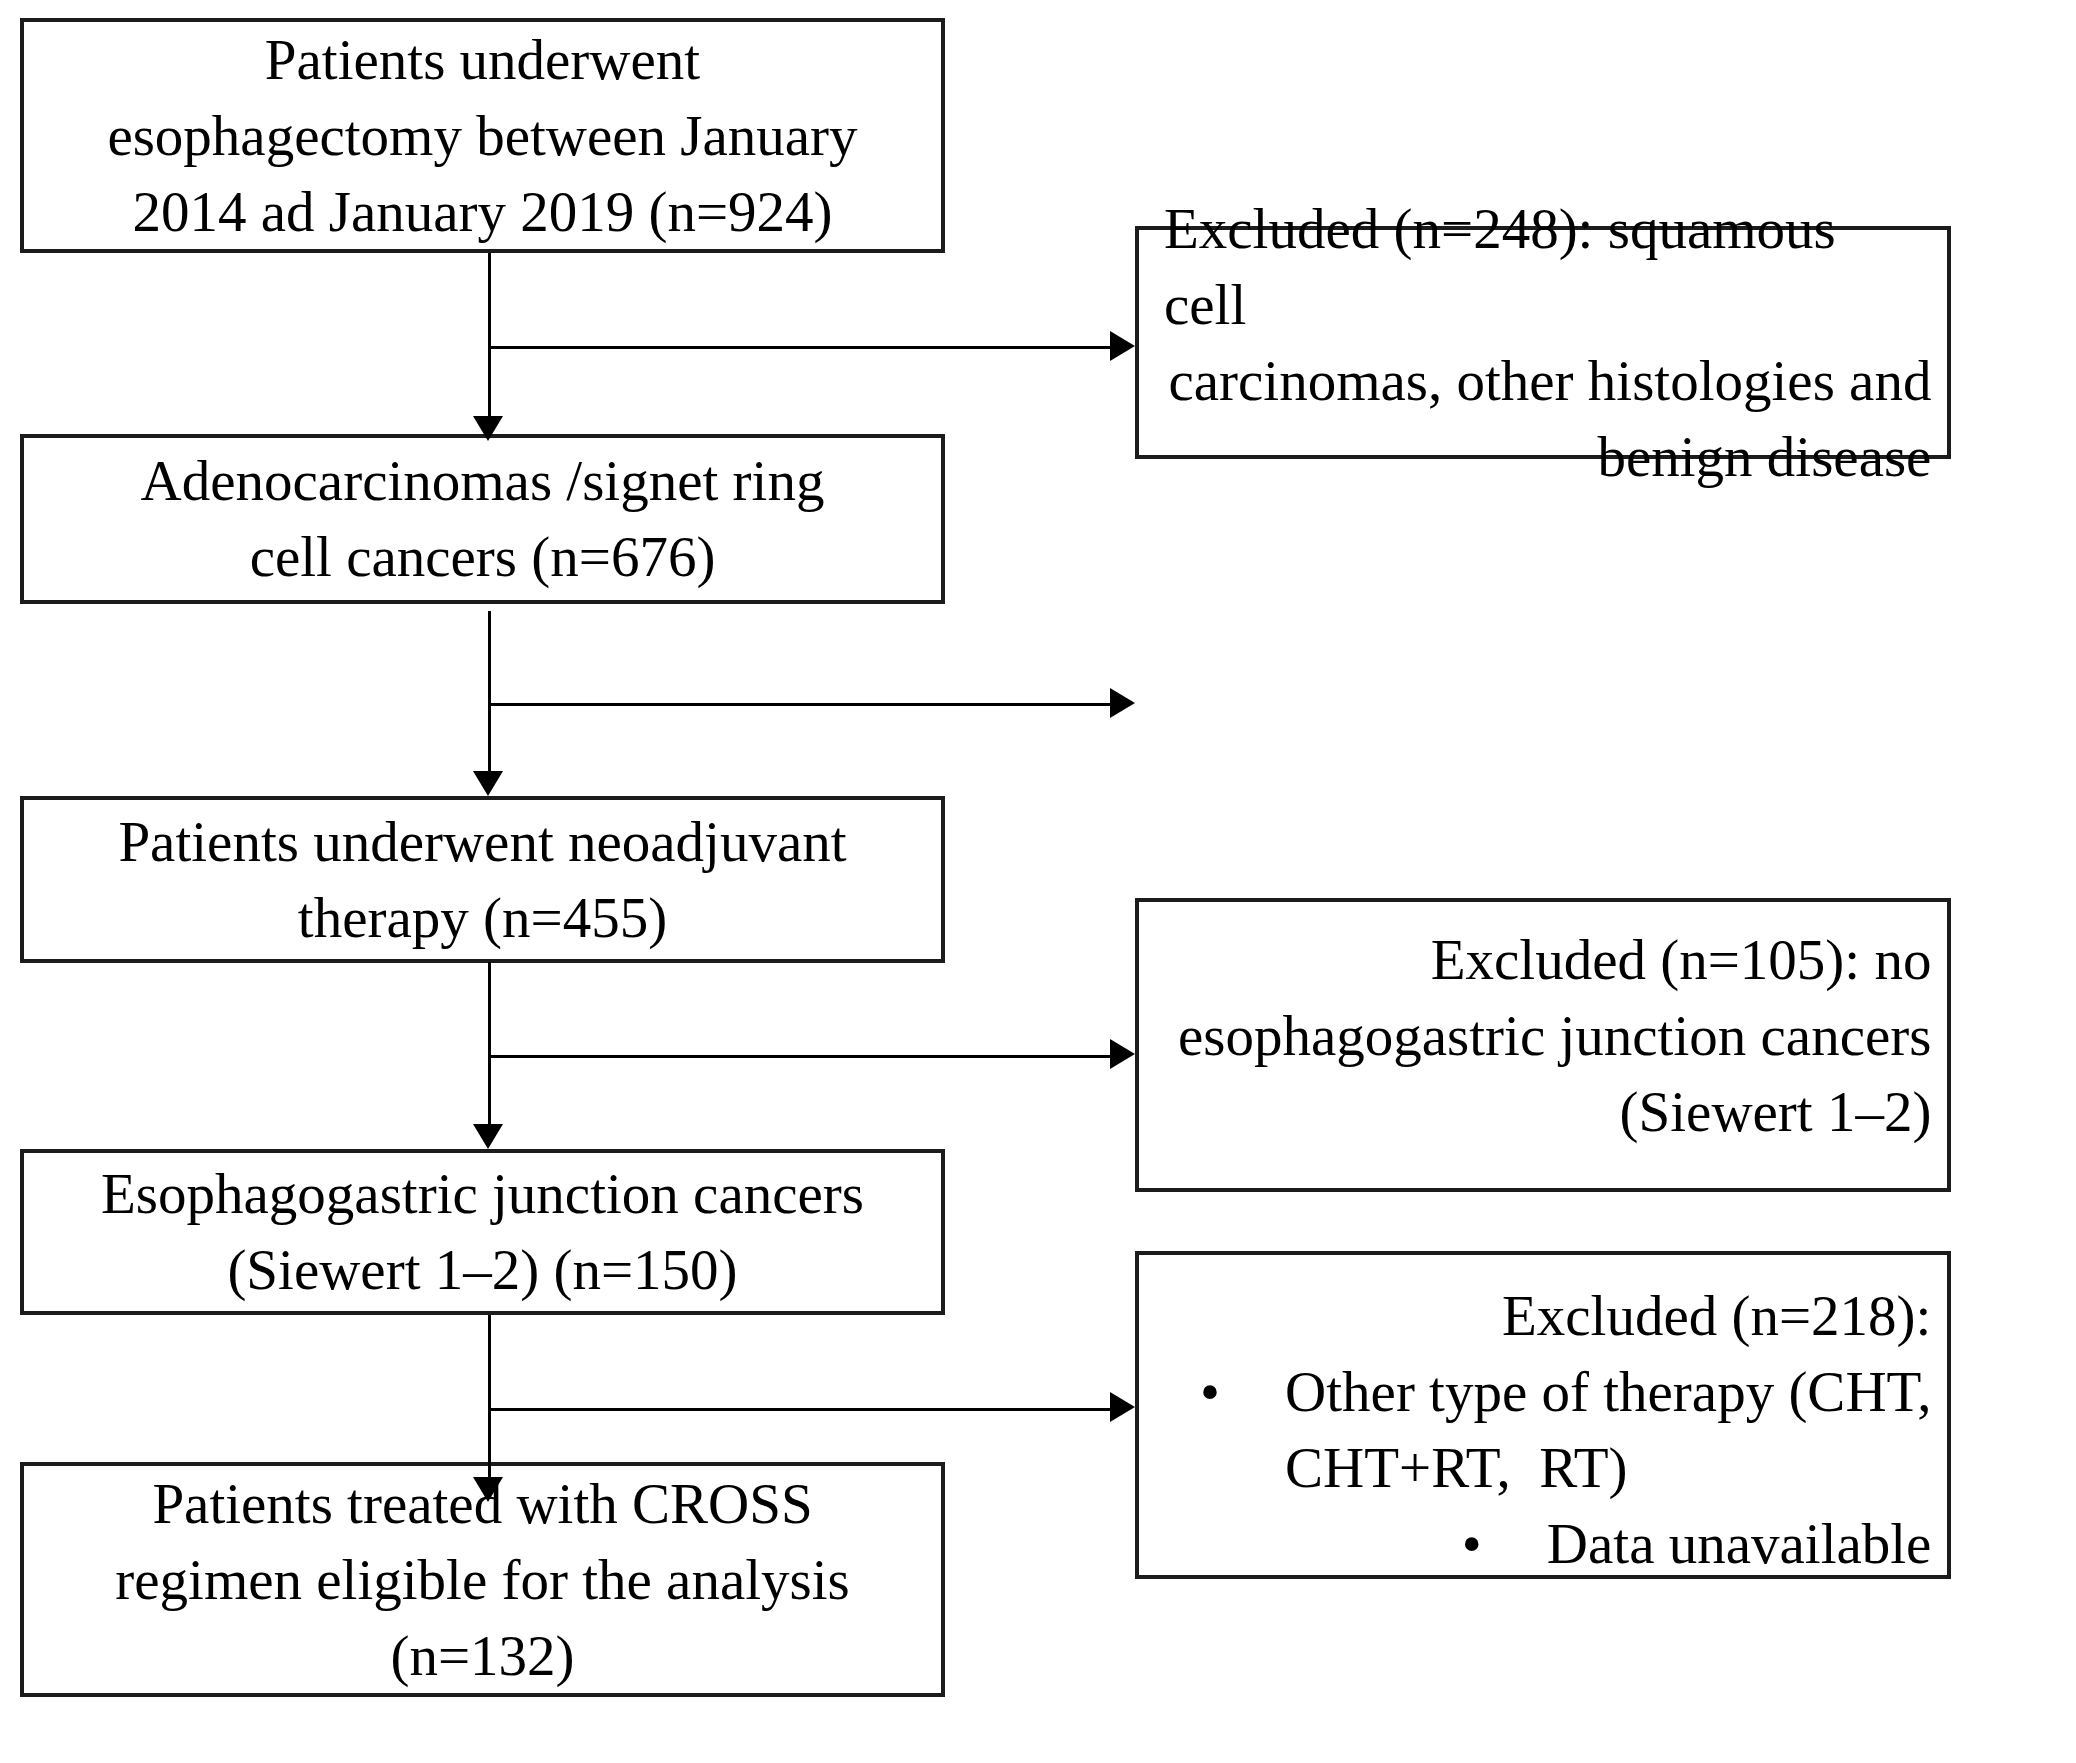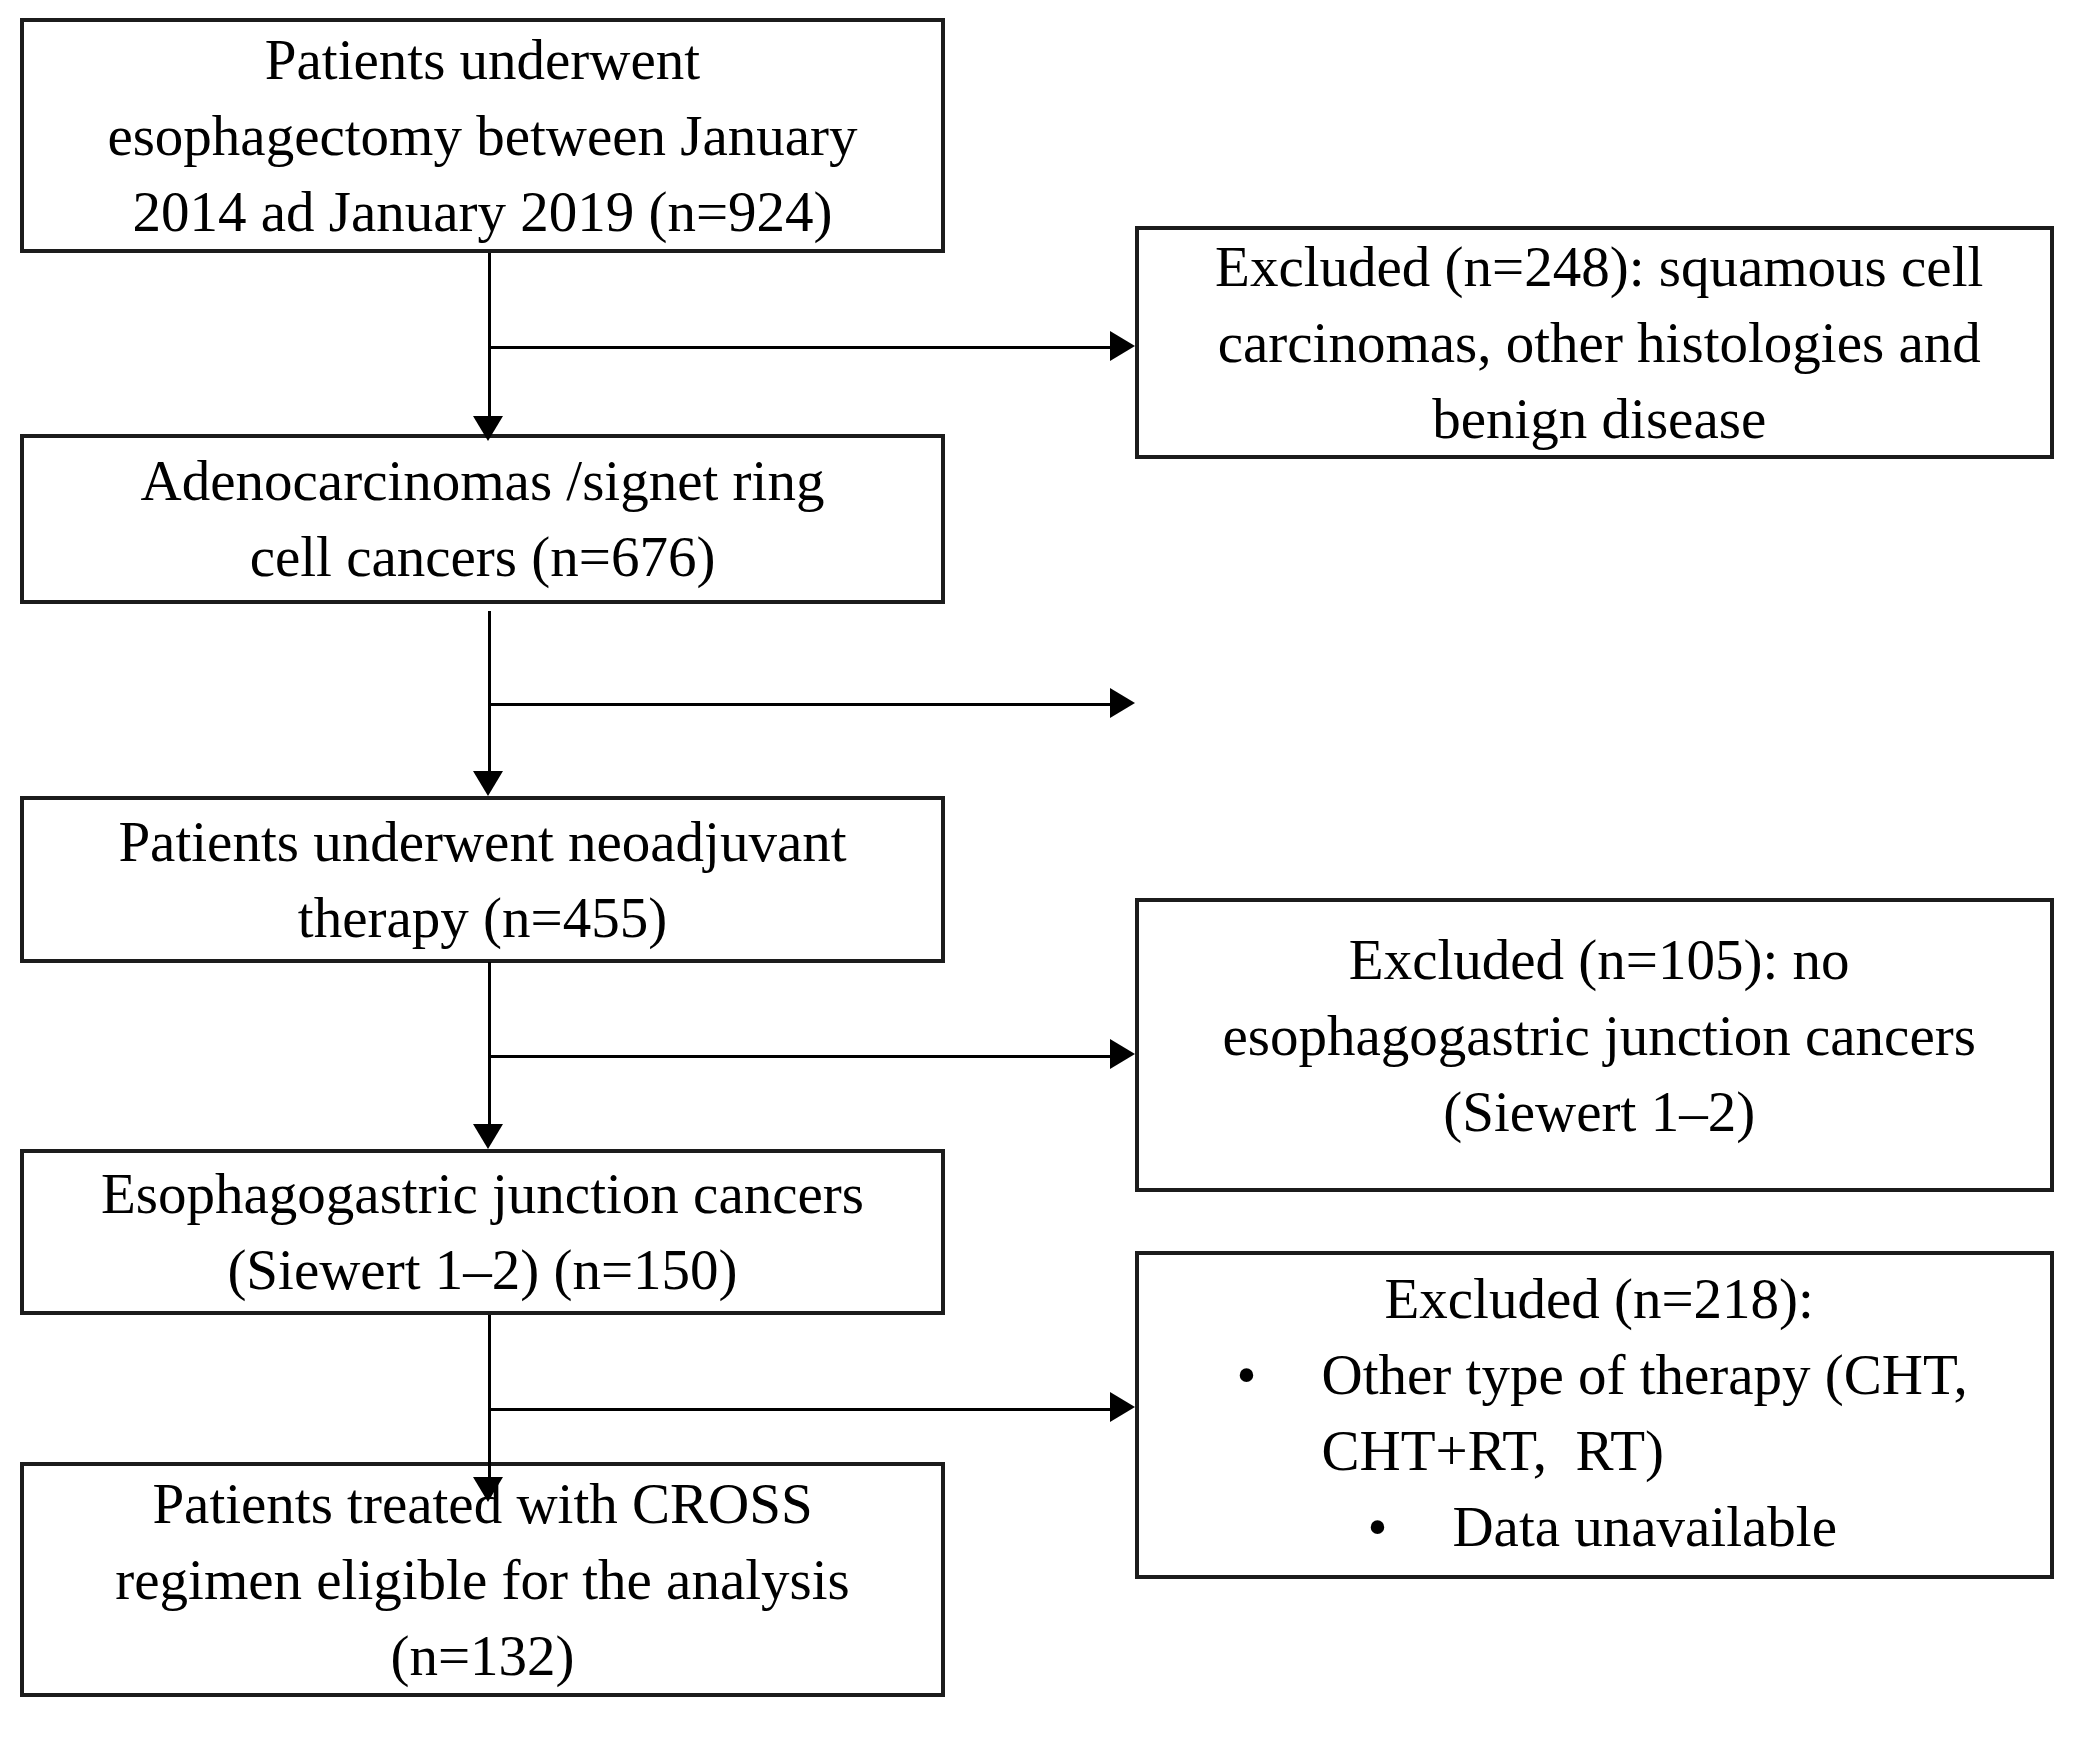--- a/index.html
+++ b/index.html
@@ -26,22 +26,22 @@
   }
   .left-box {
     left: 20px;
     width: 925px;
     align-items: center;
     justify-content: center;
     text-align: center;
   }
   .right-box {
     left: 1135px;
-    width: 919px;
-    align-items: center;
+    width: 816px;
+    align-items: flex-end;
     justify-content: center;
     text-align: left;
     padding-left: 25px;
     padding-right: 15.6px;
   }
   .right-box.top-aligned {
     justify-content: flex-start;
   }
   .line {
     font-size: 57px;
@@ -129,21 +129,21 @@
     <div class="line">benign disease</div>
   </div>
 
 
   <div class="box right-box top-aligned" style="top:898px;height:294px;padding-top:20px">
     <div class="line">Excluded (n=105): no</div>
     <div class="line">esophagogastric junction cancers</div>
     <div class="line">(Siewert 1–2)</div>
   </div>
 
-  <div class="box right-box top-aligned" style="top:1251px;height:328px;padding-top:6px">
+  <div class="box right-box top-aligned" style="top:1251px;height:328px;padding-top:23px">
     <div class="line">Excluded (n=218):</div>
     <div class="bullet-row">
       <span class="bullet-marker">•</span>
       <span class="bullet-text">
         <div class="line">Other type of therapy (CHT,</div>
         <div class="line">CHT+RT,  RT)</div>
       </span>
     </div>
     <div class="bullet-row">
       <span class="bullet-marker">•</span>

